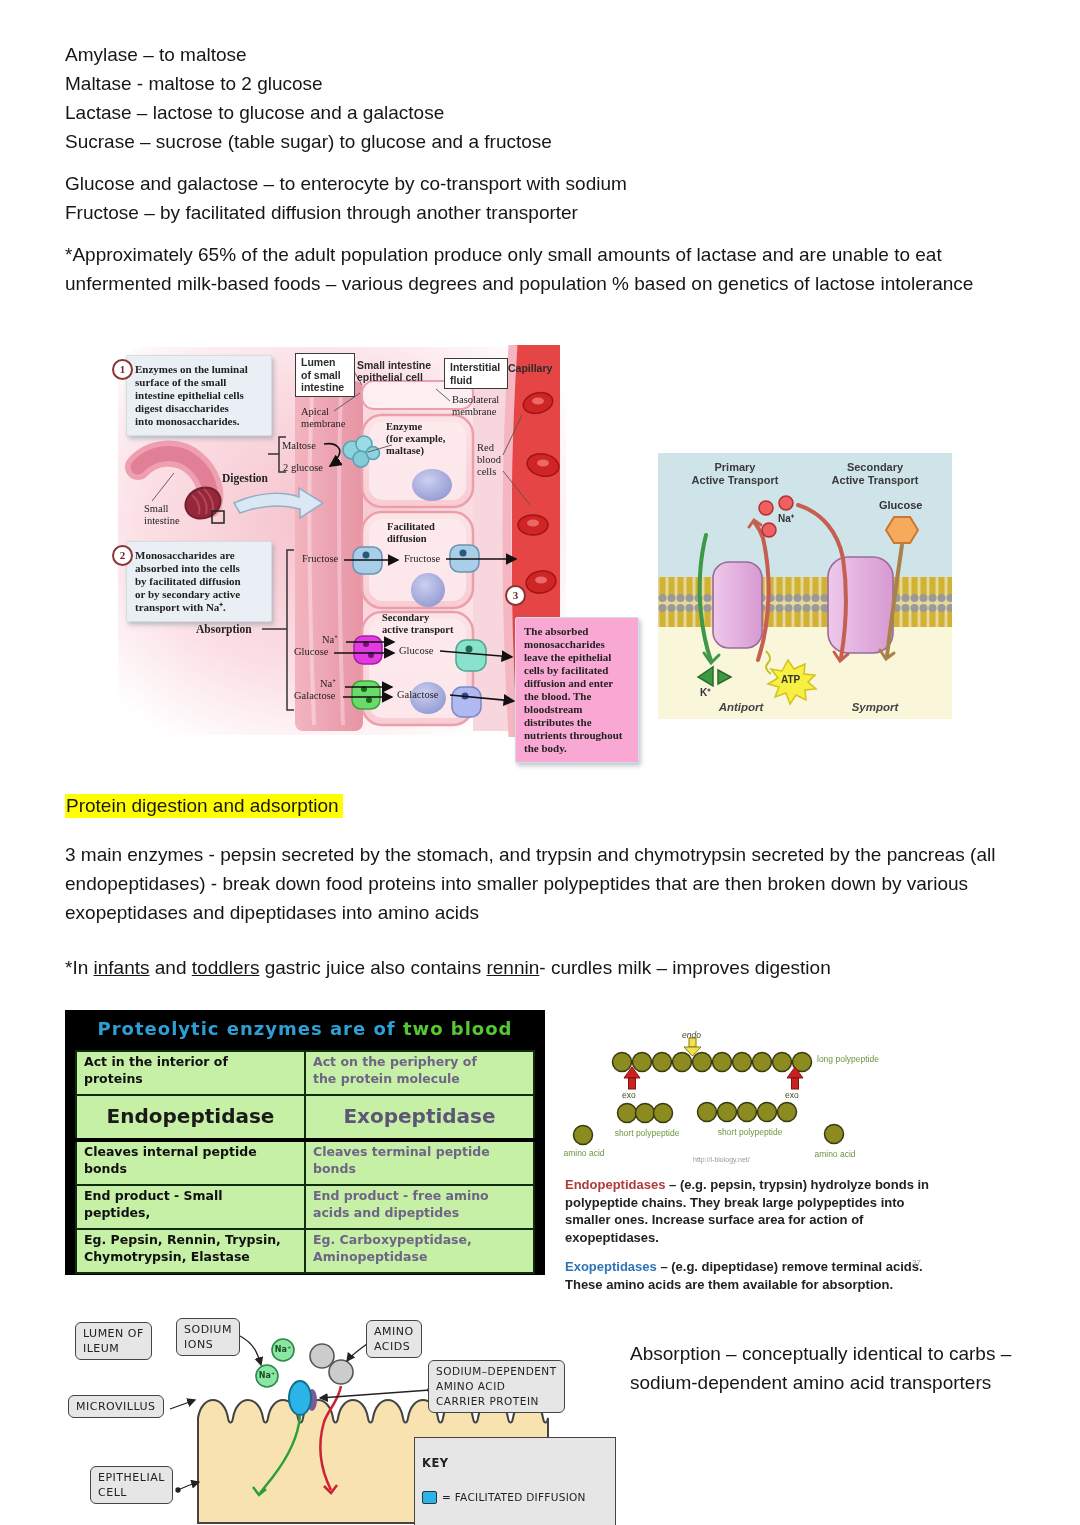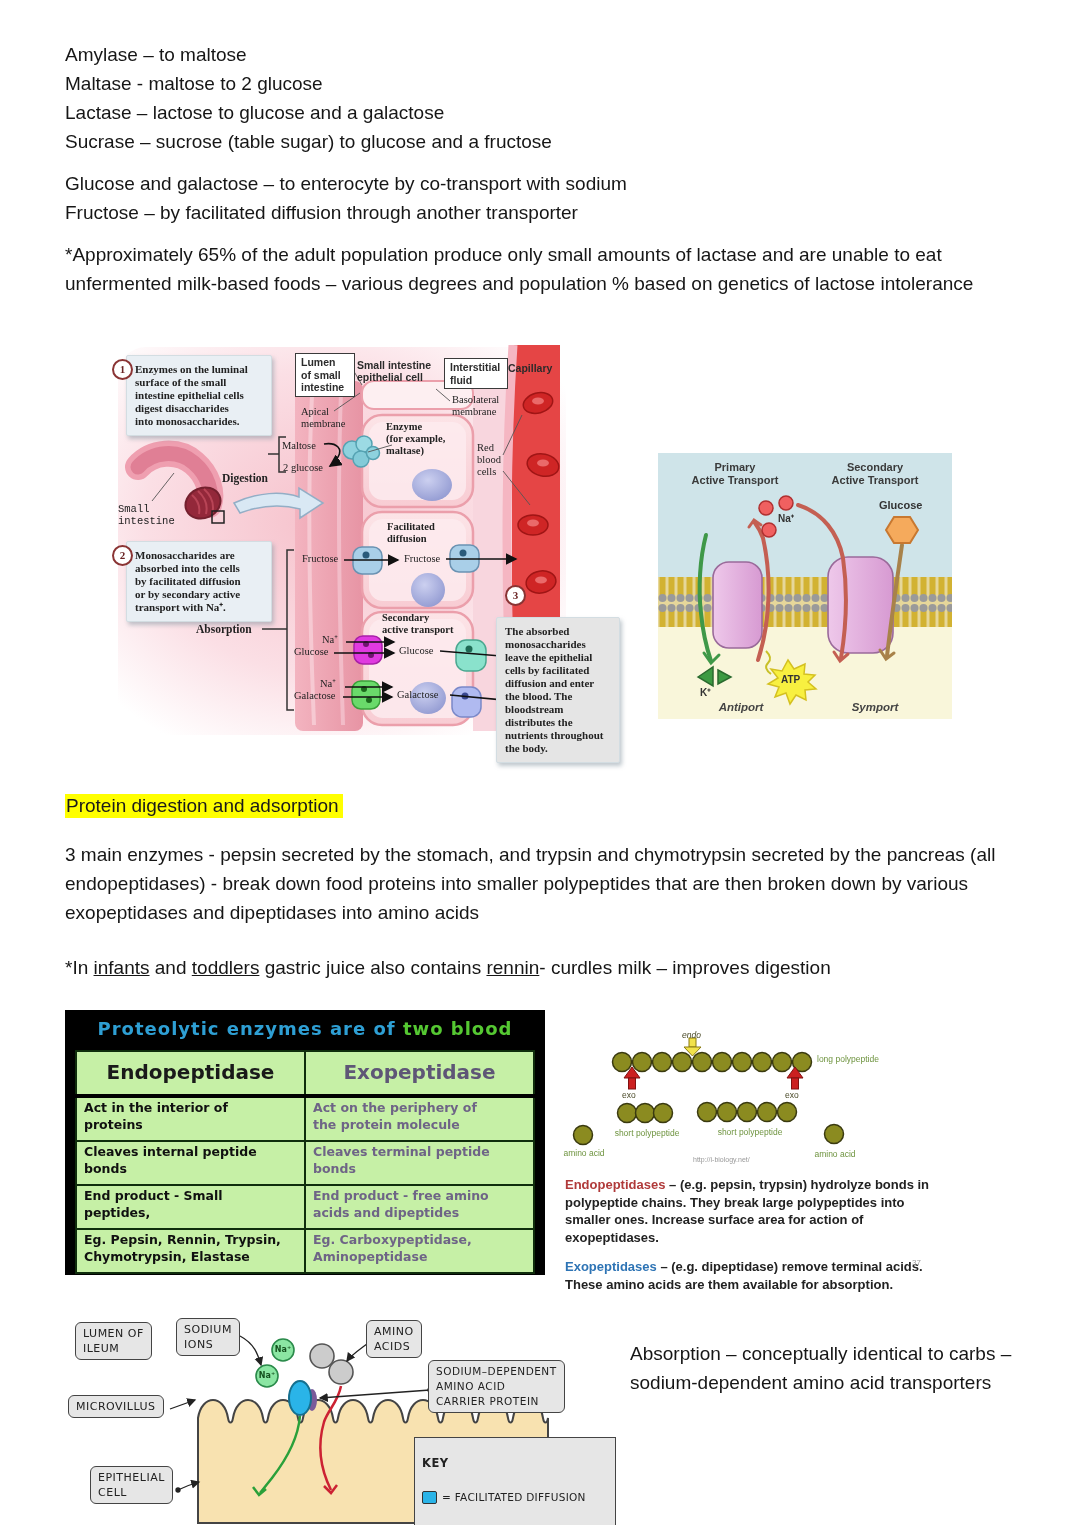--- a/index.html
+++ b/index.html
@@ -233,21 +233,21 @@
 intestine epithelial cells
 digest disaccharides
 into monosaccharides.</div>
     <div class="num" style="left:112px;top:200px;">2</div>
     <div class="co" style="left:126px;top:196px;width:128px;">Monosaccharides are
 absorbed into the cells
 by facilitated diffusion
 or by secondary active
 transport with Na⁺.</div>
     <div class="num" style="left:505px;top:240px;">3</div>
-    <div class="co" style="left:496px;top:228px;width:106px;background:#e5e5e5;margin-top:44px;">The absorbed
+    <div class="co" style="left:515px;top:228px;width:106px;background:#f9a8d4;margin-top:44px;">The absorbed
 monosaccharides
 leave the epithelial
 cells by facilitated
 diffusion and enter
 the blood. The
 bloodstream
 distributes the
 nutrients throughout
 the body.</div>
 
@@ -262,21 +262,21 @@
     <div class="fs" style="left:301px;top:61px;">Apical
 membrane</div>
     <div class="fs" style="left:452px;top:49px;">Basolateral
 membrane</div>
     <div class="fsb" style="left:386px;top:76px;">Enzyme
 (for example,
 maltase)</div>
     <div class="fsb" style="left:222px;top:103px;font-size:11.5px;margin-top:24px;">Digestion</div>
     <div class="fs" style="left:282px;top:95px;">Maltose</div>
     <div class="fs" style="left:283px;top:117px;">2 glucose</div>
-    <div class="fs" style="left:118px;top:158px;font-family:Liberation Mono, monospace;">Small
+    <div class="fs" style="left:144px;top:158px;">Small
 intestine</div>
     <div class="fsb" style="left:196px;top:278px;font-size:11.5px;">Absorption</div>
     <div class="fsb" style="left:387px;top:176px;">Facilitated
 diffusion</div>
     <div class="fs" style="left:302px;top:208px;">Fructose</div>
     <div class="fs" style="left:404px;top:208px;">Fructose</div>
     <div class="fsb" style="left:382px;top:267px;">Secondary
 active transport</div>
     <div class="fs" style="left:322px;top:289px;">Na⁺</div>
     <div class="fs" style="left:294px;top:301px;">Glucose</div>
@@ -357,28 +357,28 @@
   <div class="abs bodytext" style="left:65px;top:840px;width:958px;">3 main enzymes - pepsin secreted by the stomach, and trypsin and chymotrypsin secreted by the pancreas (all endopeptidases) - break down food proteins into smaller polypeptides that are then broken down by various exopeptidases and dipeptidases into amino acids</div>
   <div class="abs bodytext" style="left:65px;top:953px;"><span>*In </span><span class="un">infants</span><span> and </span><span class="un">toddlers</span><span> gastric juice also contains </span><span class="un">rennin</span><span>- curdles milk – improves digestion</span></div>
 
   <div class="ptable">
     <div class="pt-title">
       <span class="pt-blue">Proteolytic enzymes are of </span><span class="pt-green">two blood</span>
     </div>
     <table class="pt-grid">
       <tbody>
           <tr>
-        <th style="width:50%;">Endopeptidase</th>
-        <th class="hr">Exopeptidase</th>
-      </tr>
-      <tr>
         <td class="cl">Act in the interior of
 proteins</td>
         <td class="cr">Act on the periphery of
 the protein molecule</td>
+      </tr>
+      <tr>
+        <th style="width:50%;">Endopeptidase</th>
+        <th class="hr">Exopeptidase</th>
       </tr>
       <tr>
         <td class="cl">Cleaves internal peptide
 bonds</td>
         <td class="cr">Cleaves terminal peptide
 bonds</td>
       </tr>
       <tr>
         <td class="cl">End product - Small
 peptides,</td>

